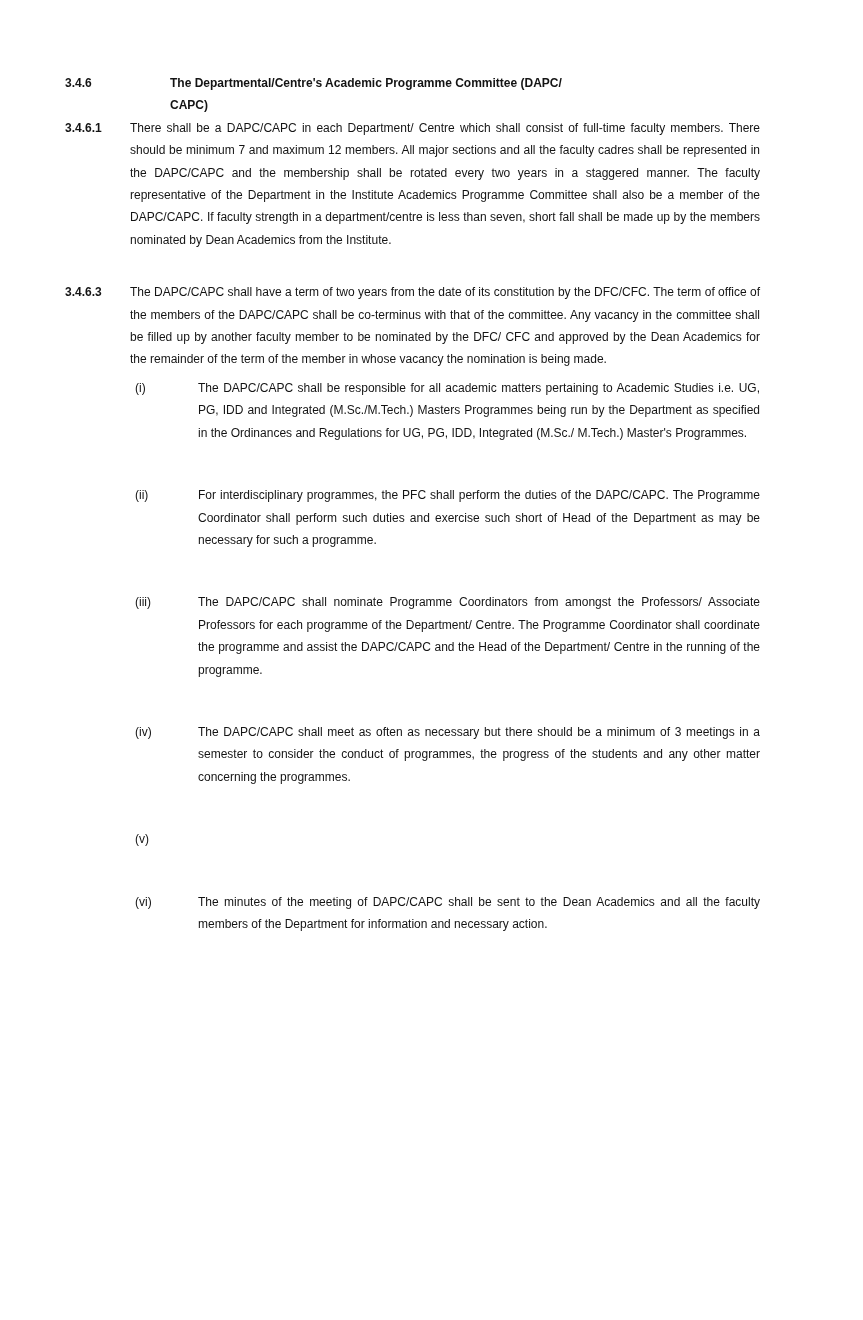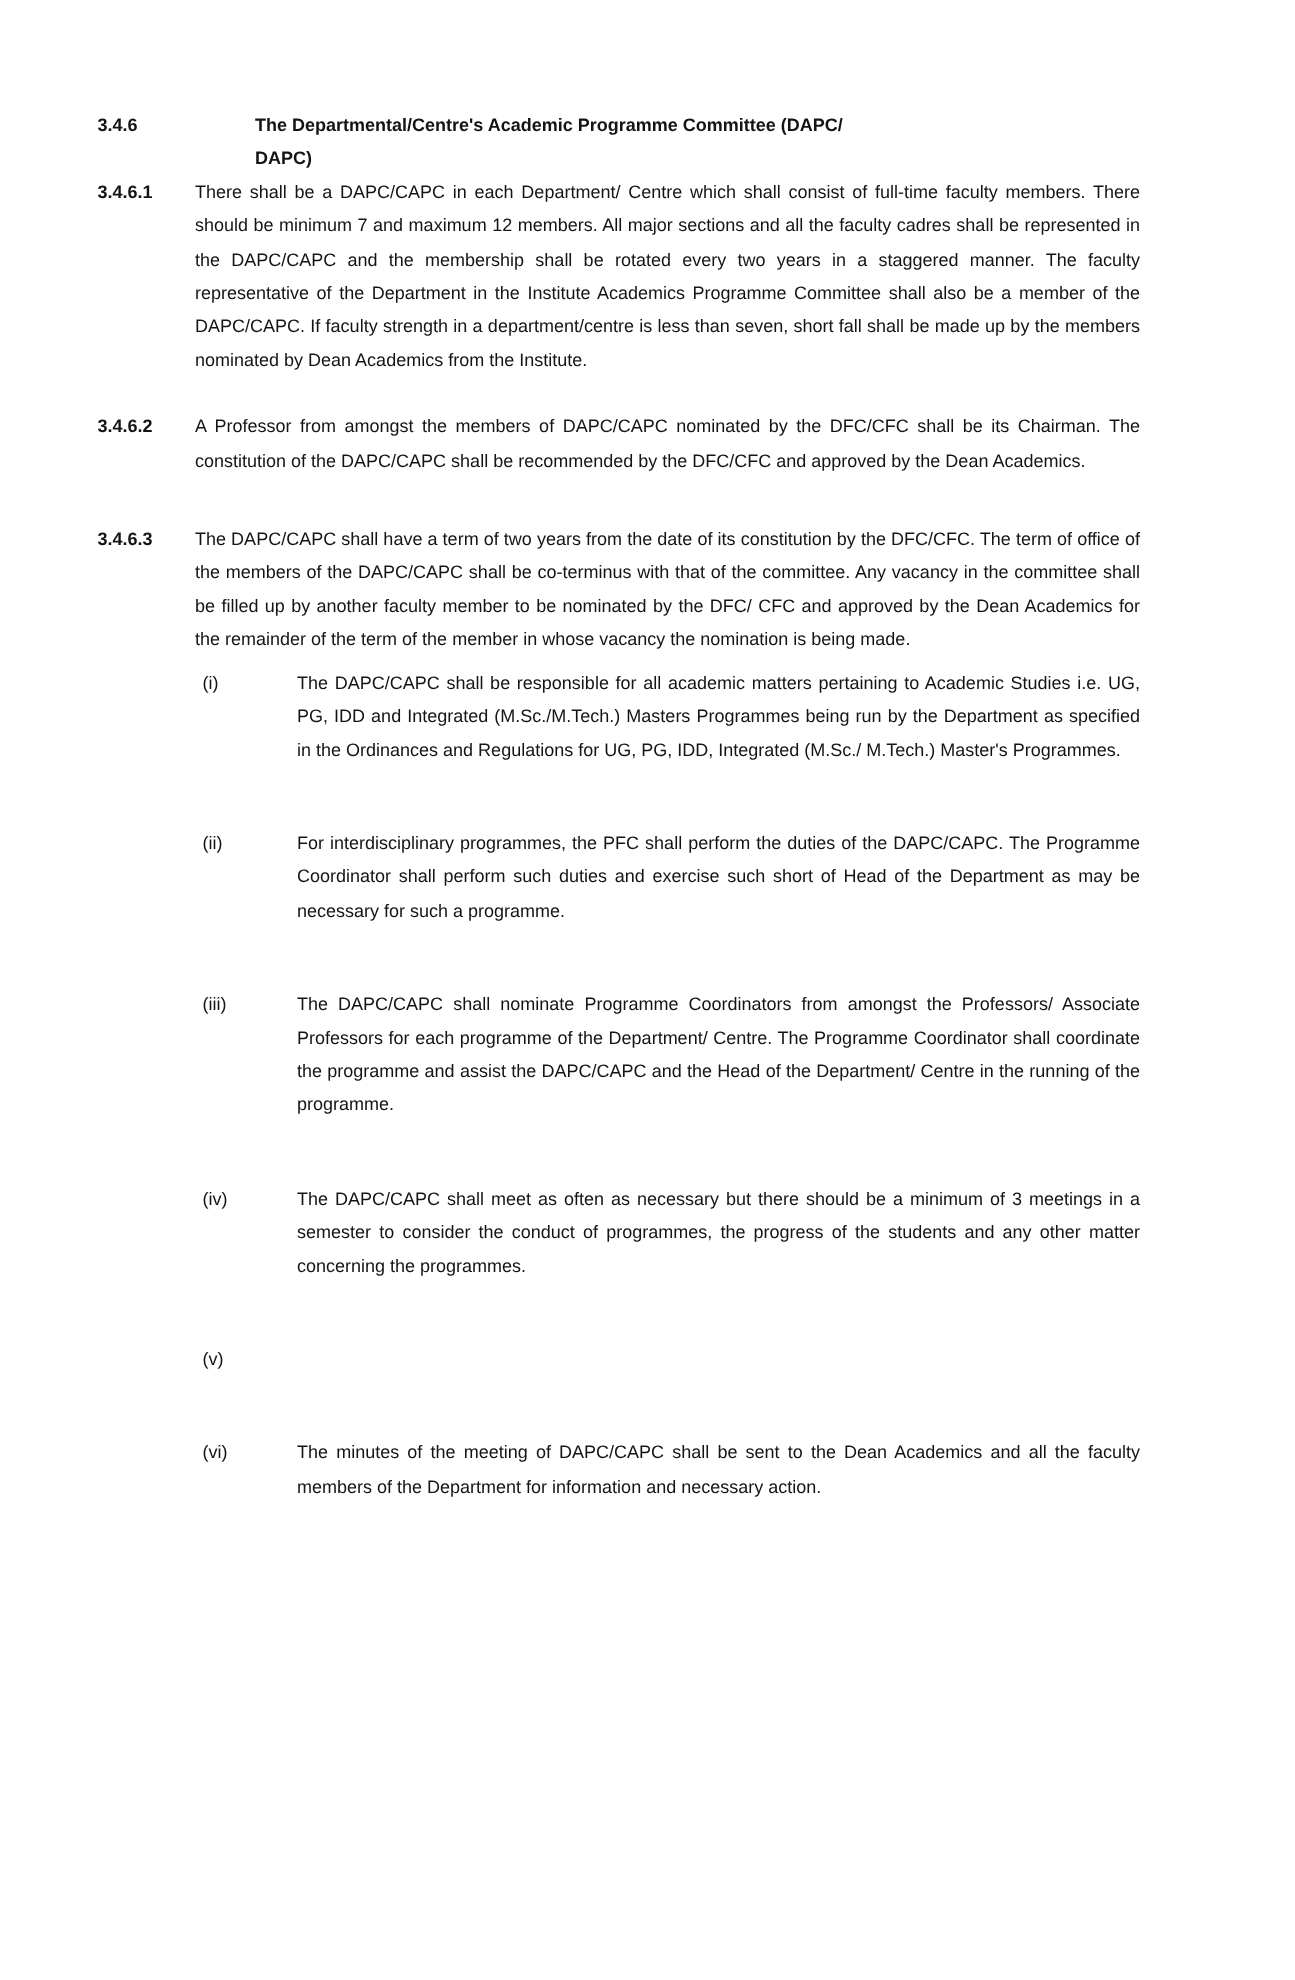--- a/index.html
+++ b/index.html
@@ -61,33 +61,29 @@
 </style>
 </head>
 <body>
 
 <div class="page">
 
   <div class="row heading-row">
     <span class="num">3.4.6</span>
     <div class="txt">
       <span class="hline">The Departmental/Centre's Academic Programme Committee (DAPC/</span>
-      <span class="hline">DAPC)</span>
+      <span class="hline">CAPC)</span>
     </div>
   </div>
 
   <div class="row para-1">
     <span class="num">3.4.6.1</span>
     <div class="txt">There shall be a DAPC/CAPC in each Department/ Centre which shall consist of full-time faculty members. There should be minimum 7 and maximum 12 members. All major sections and all the faculty cadres shall be represented in the DAPC/CAPC and the membership shall be rotated every two years in a staggered manner. The faculty representative of the Department in the Institute Academics Programme Committee shall also be a member of the DAPC/CAPC. If faculty strength in a department/centre is less than seven, short fall shall be made up by the members nominated by Dean Academics from the Institute.</div>
   </div>
 
-  <div class="row para-2">
-    <span class="num">3.4.6.2</span>
-    <div class="txt">A Professor from amongst the members of DAPC/CAPC nominated by the DFC/CFC shall be its Chairman. The constitution of the DAPC/CAPC shall be recommended by the DFC/CFC and approved by the Dean Academics.</div>
-  </div>
 
   <div class="row para-3">
     <span class="num">3.4.6.3</span>
     <div class="txt">The DAPC/CAPC shall have a term of two years from the date of its constitution by the DFC/CFC. The term of office of the members of the DAPC/CAPC shall be co-terminus with that of the committee. Any vacancy in the committee shall be filled up by another faculty member to be nominated by the DFC/ CFC and approved by the Dean Academics for the remainder of the term of the member in whose vacancy the nomination is being made.</div>
   </div>
 
 
   <div class="duty first">
     <span class="marker">(i)</span>
     <div class="dtxt">The DAPC/CAPC shall be responsible for all academic matters pertaining to Academic Studies i.e. UG, PG, IDD and Integrated (M.Sc./M.Tech.) Masters Programmes being run by the Department as specified in the Ordinances and Regulations for UG, PG, IDD, Integrated (M.Sc./ M.Tech.) Master's Programmes.</div>

